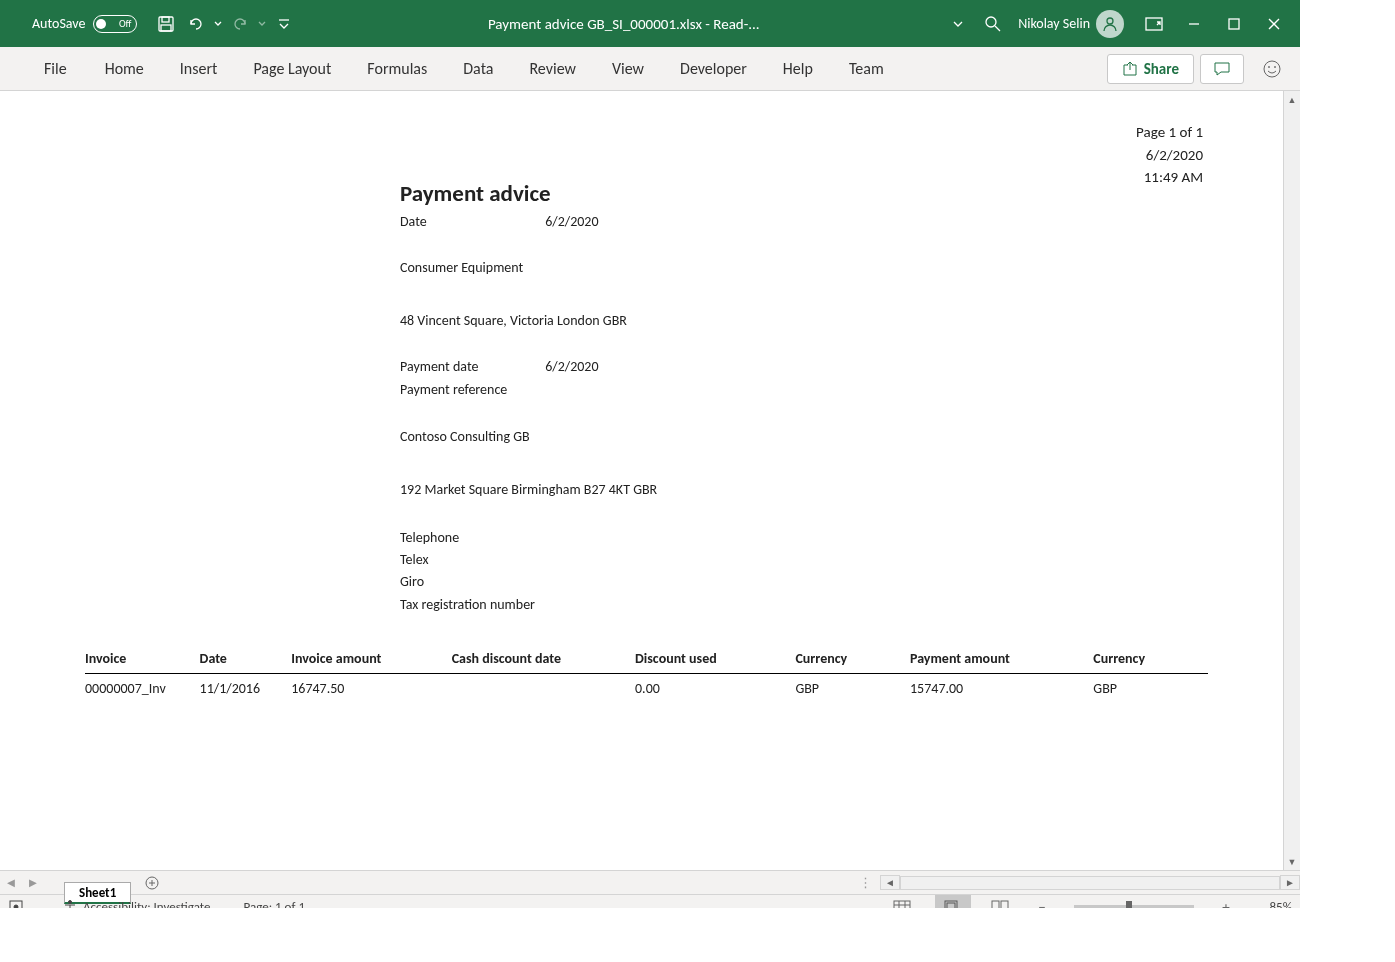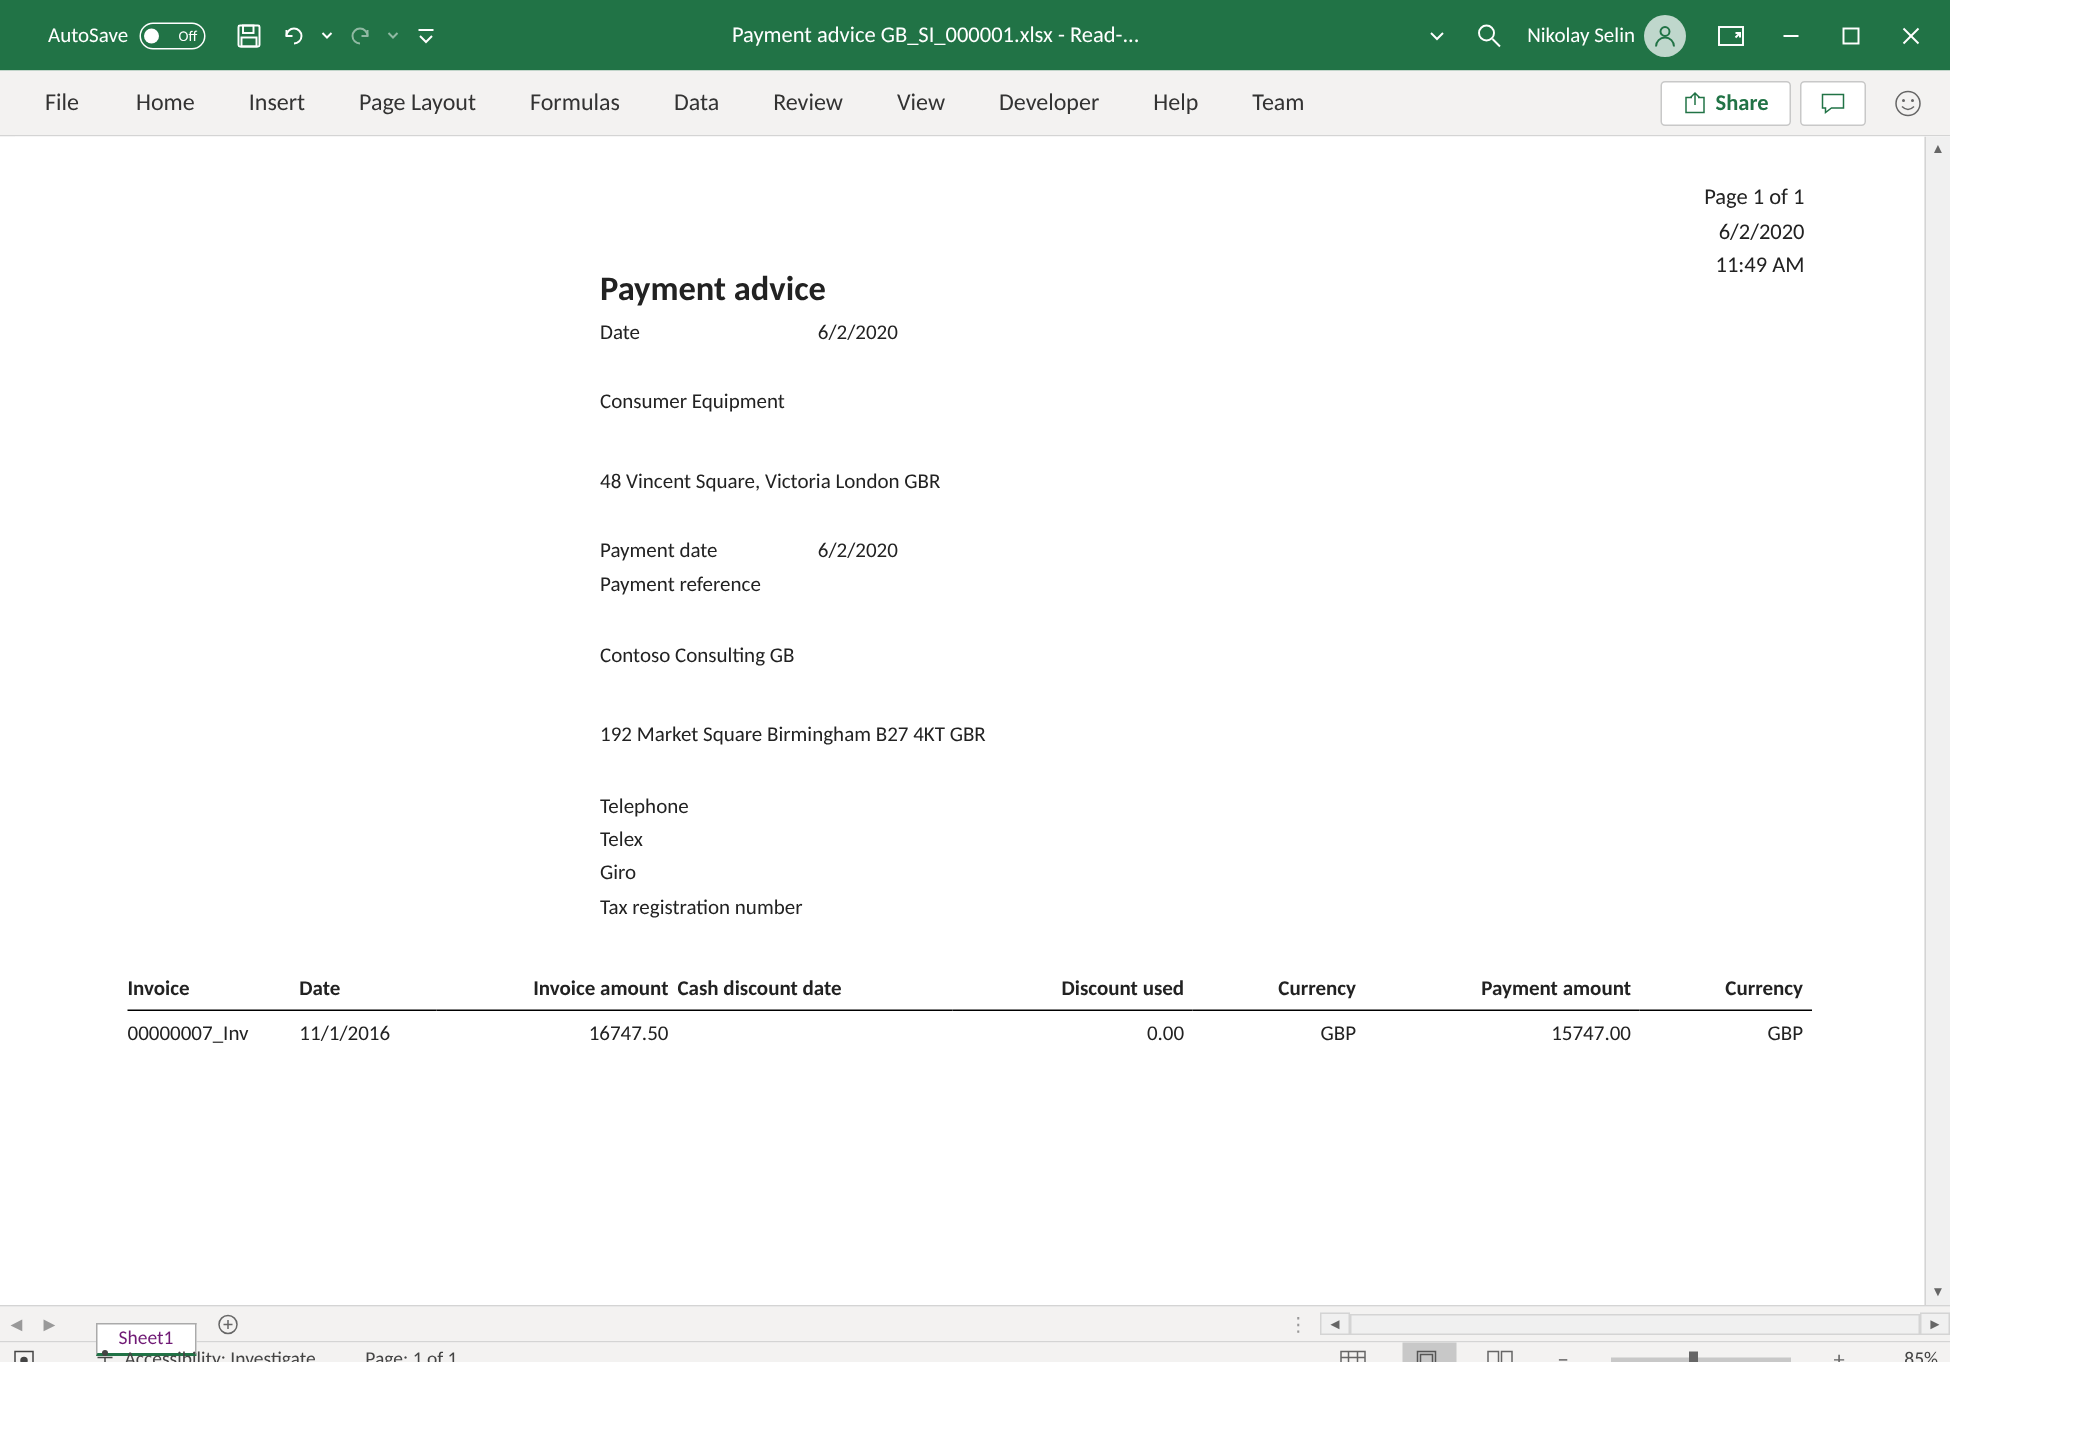--- a/index.html
+++ b/index.html
@@ -13,50 +13,50 @@
   .titlebar .toggle .state { font-size: 10px; position: absolute; right: 5px; }
   .titlebar .icobtn { width: 30px; height: 47px; display: flex; align-items: center; justify-content: center; cursor: pointer; }
   .titlebar svg { stroke: #fff; fill: none; stroke-width: 1.3; }
   .titlebar .filetitle { flex: 1; text-align: center; font-size: 15px; }
   .titlebar .username { margin-right: 6px; font-size: 14px; }
   .titlebar .avatar { width: 28px; height: 28px; border-radius: 50%; background: #bfd7cc; display: flex; align-items: center; justify-content: center; margin-right: 10px; }
   .titlebar .avatar svg { stroke: #217346; }
   .titlebar .winbtn { width: 40px; height: 47px; display: flex; align-items: center; justify-content: center; cursor: pointer; }
 
   
-  .ribbon { height: 44px; background: #f3f2f1; border-bottom: 1px solid #d4d4d4; display: flex; align-items: center; padding-left: 10px; font-size: 16px; color: #333; }
+  .ribbon { height: 44px; background: #f3f2f1; border-bottom: 1px solid #d4d4d4; display: flex; align-items: center; padding-left: 24px; font-size: 16px; color: #333; }
   .ribbon .tab { padding: 0 18px; height: 44px; display: flex; align-items: center; cursor: pointer; }
   .ribbon .tab.file { padding: 0 20px; }
   .ribbon .spacer { flex: 1; }
   .ribbon .sharebtn { border: 1px solid #c8c8c8; border-radius: 3px; background: #fff; height: 30px; padding: 0 14px; display: flex; align-items: center; color: #217346; font-weight: 600; cursor: pointer; margin-right: 6px; font-size: 15px; }
   .ribbon .sharebtn svg { stroke: #217346; fill: none; margin-right: 6px; }
   .ribbon .ribico { width: 44px; height: 30px; border: 1px solid #c8c8c8; border-radius: 3px; background: #fff; display: flex; align-items: center; justify-content: center; margin-right: 6px; cursor: pointer; }
 
   
   .docwrap { height: 780px; background: #fff; position: relative; overflow: hidden; border-bottom: 1px solid #d4d4d4; }
   .vscroll { position: absolute; right: 0; top: 0; width: 17px; height: 100%; background: #f0f0f0; border-left: 1px solid #d4d4d4; }
   .vscroll .arrow { height: 17px; display: flex; align-items: center; justify-content: center; font-size: 9px; color: #666; }
   .doc { position: absolute; left: 10px; top: 0; right: 17px; bottom: 0; background: #fff; font-size: 14px; color: #222; }
   .doc .pageinfo { position: absolute; right: 80px; top: 30px; text-align: right; font-size: 15px; line-height: 1.5; }
   .doc .title { position: absolute; left: 390px; top: 88px; font-size: 23px; font-weight: 700; }
   .doc .row { position: absolute; left: 390px; font-size: 14px; }
   .doc .row .lbl { display: inline-block; width: 142px; }
   .doc .tablewrap { position: absolute; left: 75px; right: 75px; top: 555px; }
   .doc table { width: 100%; border-collapse: collapse; font-size: 14px; }
   .doc th { text-align: left; font-weight: 700; border-bottom: 1.5px solid #000; padding: 4px 6px 6px 0; }
-  .doc th.r, .doc td.r { text-align: right; }
+  .doc th.r, .doc td.r { text-align: left; }
   .doc td { padding: 6px 6px 4px 0; }
   .doc tr.total td { border-top: 1.5px solid #000; font-weight: 700; }
   .doc tr.total td.ri { border-top: 1.5px solid #000; font-weight: 400; }
   .doc tr.total td.nb { border-top: none; }
 
   
   .sheetbar { height: 24px; background: #f3f2f1; display: flex; align-items: center; font-size: 13px; border-bottom: 1px solid #d4d4d4; }
   .sheetbar .navbtn { width: 22px; text-align: center; color: #999; cursor: pointer; }
-  .sheetbar .sheettab { background: #fff; border: 1px solid #aaa; border-bottom: 2px solid #217346; padding: 2px 14px; color: #701a75; font-weight: 400; cursor: pointer; margin-top: 20px; }
+  .sheetbar .sheettab { background: #fff; border: 1px solid #aaa; border-bottom: 2px solid #217346; padding: 2px 14px; color: #000000; font-weight: 700; cursor: pointer; margin-top: 20px; }
   .sheetbar .addsheet { width: 22px; height: 22px; display: flex; align-items: center; justify-content: center; margin-left: 10px; cursor: pointer; color: #666; border: 1px solid transparent; }
   .sheetbar .hscroll { margin-left: auto; display: flex; align-items: center; }
   .sheetbar .hscroll .track { width: 380px; height: 14px; background: #f0f0f0; border: 1px solid #d4d4d4; }
   .sheetbar .hscroll .arrow { width: 20px; text-align: center; font-size: 10px; color: #666; border: 1px solid #d4d4d4; background: #f0f0f0; cursor: pointer; }
 
   
   .statusbar { height: 23px; background: #f3f2f1; display: flex; align-items: center; font-size: 13px; color: #444; padding: 0 8px; gap: 13px; }
   .statusbar .sitem { margin-right: 20px; display: flex; align-items: center; }
   .statusbar svg { stroke: #444; fill: none; margin-right: 5px; }
   .statusbar .spacer { flex: 1; }

